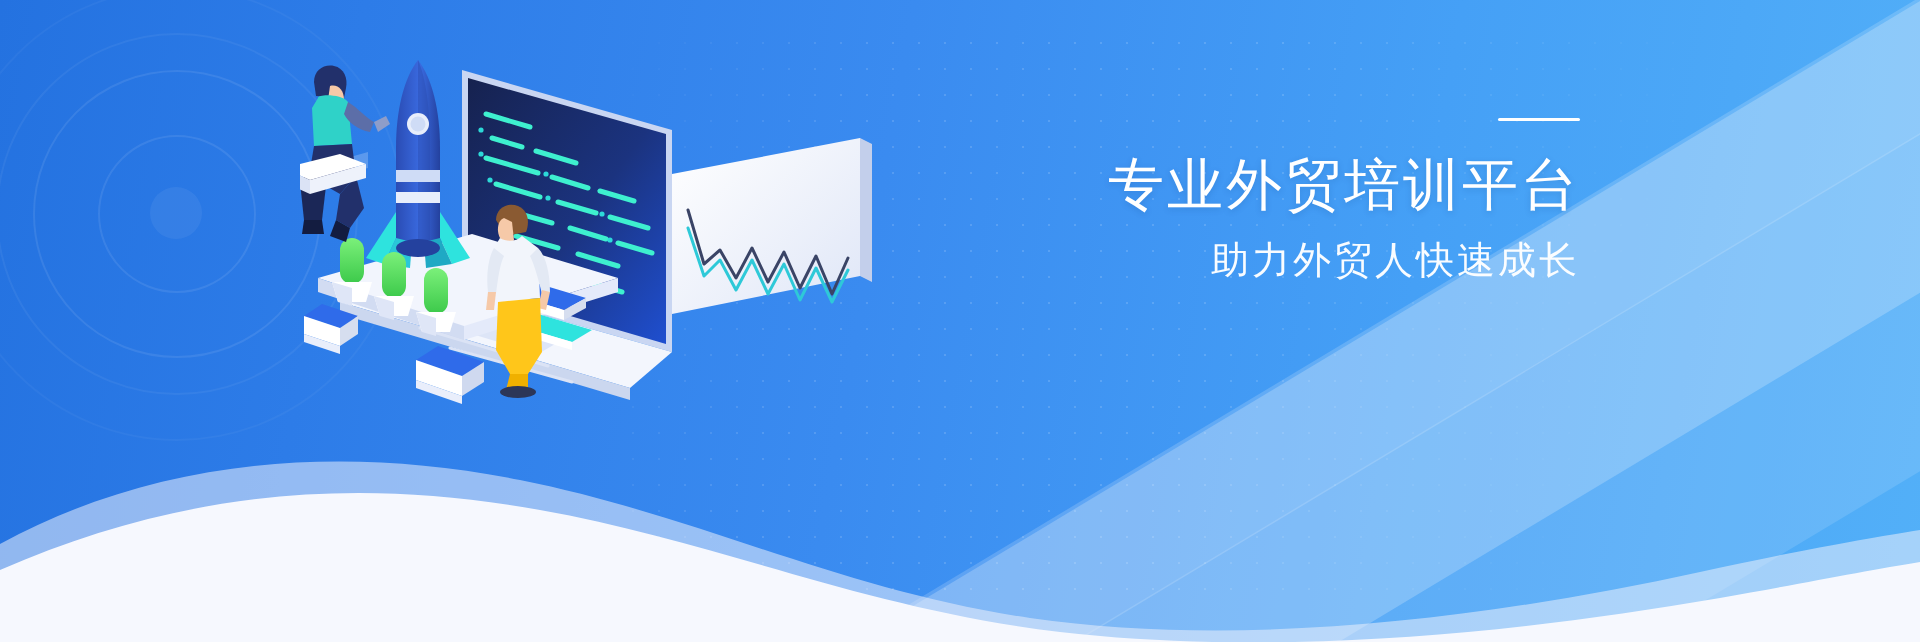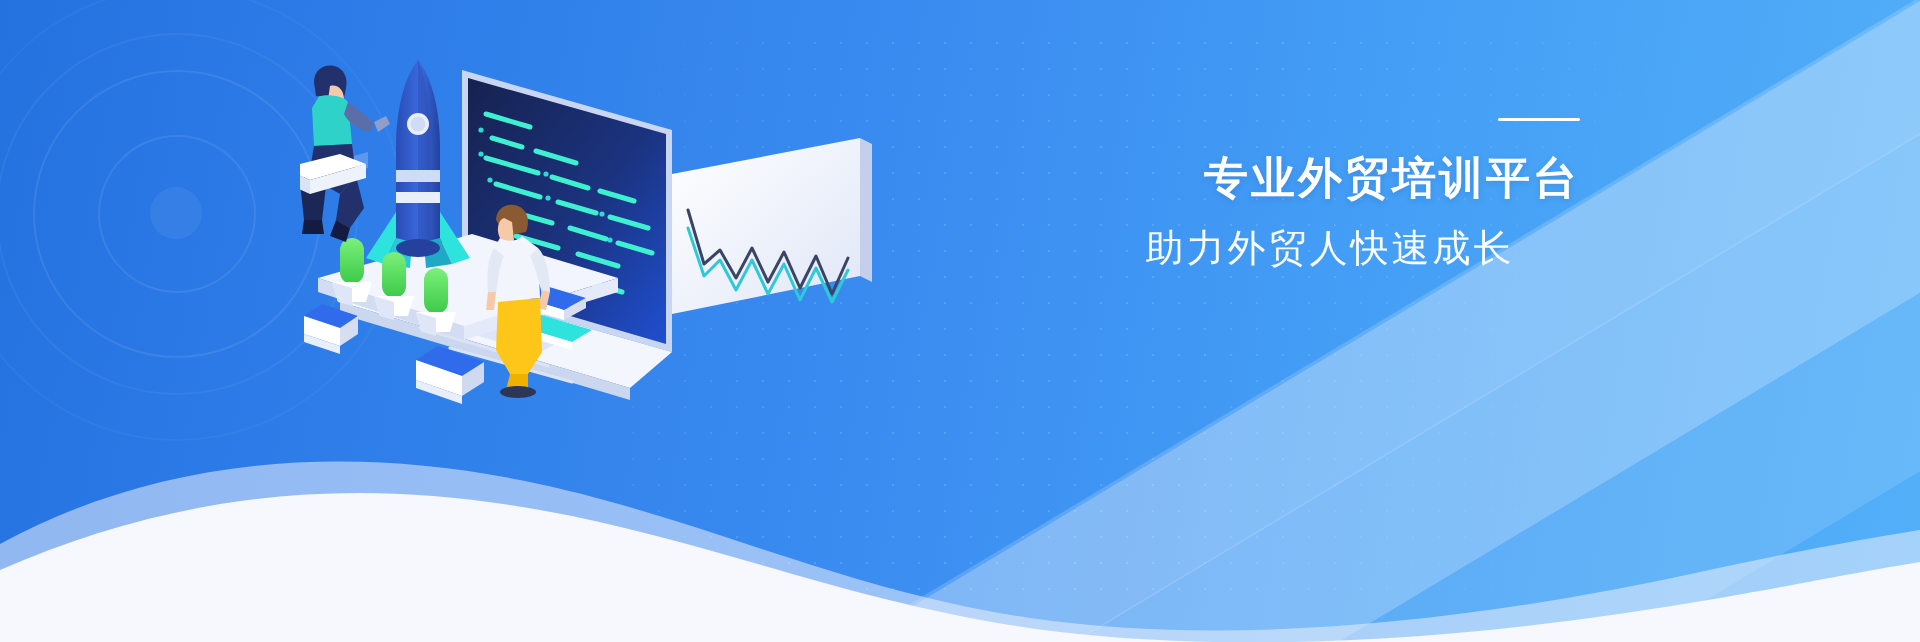--- a/index.html
+++ b/index.html
@@ -50,30 +50,29 @@
   
   .copy{
     position:absolute; left:1080px; top:118px; width:500px;
     text-align:right; color:#ffffff;
   }
   .rule{
     display:inline-block; width:82px; height:3px; background:#ffffff;
     border-radius:2px; margin-bottom:30px;
   }
   .headline{
-    font-size:44px; font-weight:700; line-height:1.06;
+    font-size:56px; font-weight:400; line-height:1.06;
     letter-spacing:3px; white-space:nowrap;
     text-shadow:0 2px 6px rgba(16,60,130,.18);
   }
   .subhead{
     margin-top:26px;
     font-size:38px; font-weight:400; line-height:1.1;
     letter-spacing:3px; white-space:nowrap;
     color:rgba(255,255,255,.97);
-    text-align:center;
   }
 </style>
 </head>
 <body>
 
 <div class="banner">
 
   <div class="bg-layer">
 
     <div class="rings">

